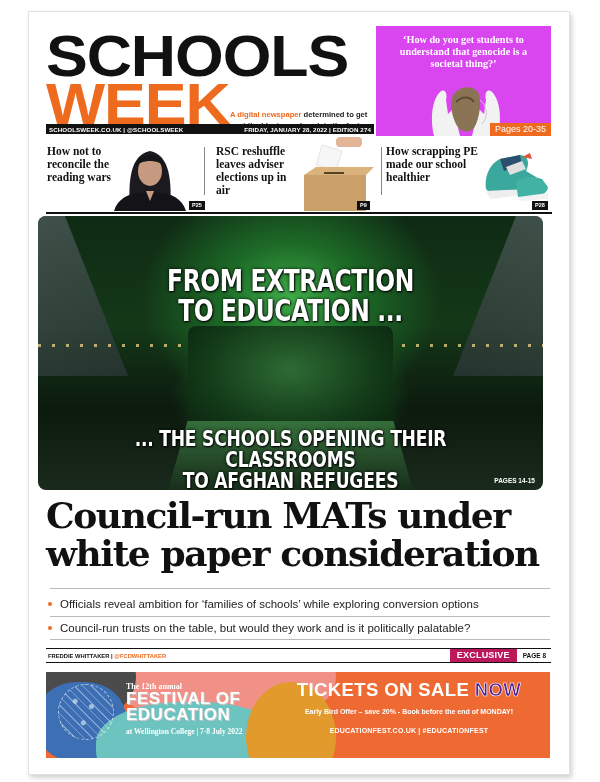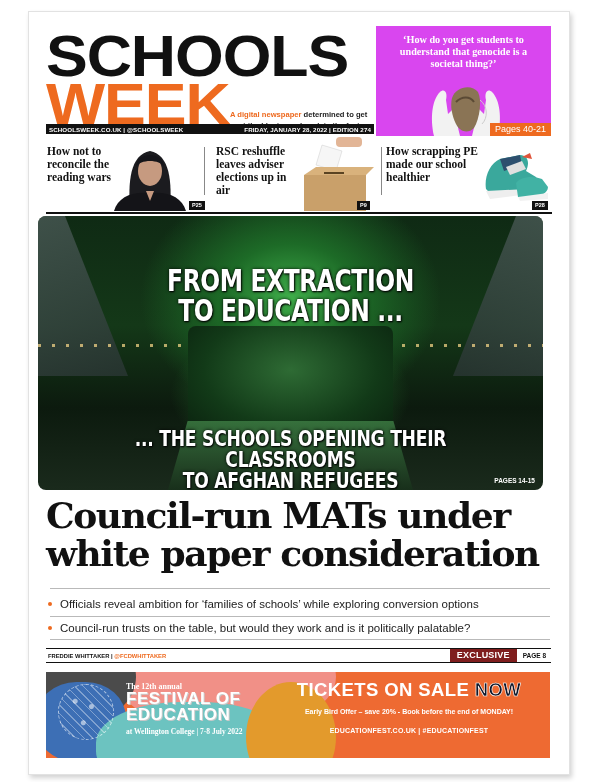--- a/index.html
+++ b/index.html
@@ -136,21 +136,21 @@
 
     
     .byline-bar {
       position: absolute; left: 46px; top: 648px; width: 505px; height: 15px;
       border-top: 1.5px solid #111; border-bottom: 1.5px solid #111;
       display: flex; align-items: center;
     }
     .byline { font-size: 5.8px; font-weight: bold; color: #111; padding-left: 2px; flex: 1; }
     .byline .handle { color: #ee6a1f; }
     .exclusive {
-      background: #7f1d1d; color: #fff; font-size: 9px; font-weight: bold;
+      background: #be185d; color: #fff; font-size: 9px; font-weight: bold;
       height: 13px; line-height: 13px; padding: 0 7px; letter-spacing: 0.2px; text-align: center;
     }
     .pageref { font-size: 6.5px; font-weight: bold; color: #111; padding: 0 5px 0 6px; }
 
     
     .ad {
       position: absolute; left: 46px; top: 672px; width: 504px; height: 86px;
       overflow: hidden; background: #ee6a32;
     }
     .ad-blob-grey { position: absolute; left: -20px; top: -40px; width: 110px; height: 90px; background: #4b4b4b; border-radius: 50%; }
@@ -171,21 +171,21 @@
     .ad-fest {
       position: absolute; left: 80px; top: 19px; color: #fff; font-weight: 900; font-size: 17px; line-height: 16px;
       letter-spacing: 0.5px; text-shadow: 1px 1px 0 #c9c9c9;
     }
     .ad-venue { position: absolute; left: 80px; top: 55px; color: #fff; font-family: "Liberation Serif", serif; font-weight: bold; font-size: 7.5px; }
     .ad-right { position: absolute; left: 222px; top: 0; width: 282px; height: 86px; }
     .ad-tickets {
       position: absolute; left: 0; top: 7px; width: 282px; text-align: center; color: #fff;
       font-weight: bold; font-size: 18.5px; letter-spacing: 0.4px;
     }
-    .ad-tickets .now { color: #0f172a; -webkit-text-stroke: 0.6px #fff; }
+    .ad-tickets .now { color: #4c1d95; -webkit-text-stroke: 0.6px #fff; }
     .ad-offer { position: absolute; left: 0; top: 36px; width: 282px; text-align: center; color: #fff; font-weight: bold; font-size: 7px; }
     .ad-url { position: absolute; left: 0; top: 55px; width: 282px; text-align: center; color: #fff; font-weight: bold; font-size: 7px; letter-spacing: 0.2px; }
   </style>
 </head>
 <body>
 
 <div class="sheet"></div>
 
 <div class="masthead">
   <div class="logo-schools">SCHOOLS</div>
@@ -199,21 +199,21 @@
 
 <div class="teaser-top">
   <div class="teaser-quote">‘How do you get students to understand that  genocide is a societal thing?’</div>
   <svg class="gloves" viewBox="0 0 80 58">
     <path d="M8 58 C4 40 6 22 14 14 C18 10 22 14 20 22 L22 36 L28 30 C30 40 32 50 34 58 Z" fill="#f2f2f2"></path>
     <path d="M72 58 C76 40 74 22 66 14 C62 10 58 14 60 22 L58 36 L52 30 C50 40 48 50 46 58 Z" fill="#f2f2f2"></path>
     <path d="M26 20 C30 8 46 6 52 14 C56 22 54 40 48 50 C42 56 34 54 30 46 C26 38 24 28 26 20 Z" fill="#8a7455"></path>
     <path d="M30 24 C36 18 44 18 48 24" stroke="#5b4a35" stroke-width="2" fill="none"></path>
     <path d="M54 22 C62 28 62 40 56 46" stroke="#ccc" stroke-width="1" fill="none"></path>
   </svg>
-  <div class="teaser-pages">Pages 40-21</div>
+  <div class="teaser-pages">Pages 20-35</div>
 </div>
 
 <div class="substories">
   <div class="sub" style="left:0;width:160px;">
     <div class="sub-title" style="left:1px;width:70px;">How not to reconcile the reading wars</div>
     <svg style="position:absolute;left:62px;top:0;width:85px;height:70px;" viewBox="0 0 85 70">
       <path d="M22 70 C20 40 22 14 42 10 C62 14 64 40 62 70 Z" fill="#1b1b1f"></path>
       <ellipse cx="42" cy="30" rx="12" ry="15" fill="#c69a80"></ellipse>
       <path d="M28 26 C28 10 56 10 56 26 C52 18 32 18 28 26 Z" fill="#15151a"></path>
       <path d="M6 70 C10 56 24 50 42 52 C60 50 74 56 78 70 Z" fill="#141418"></path>

